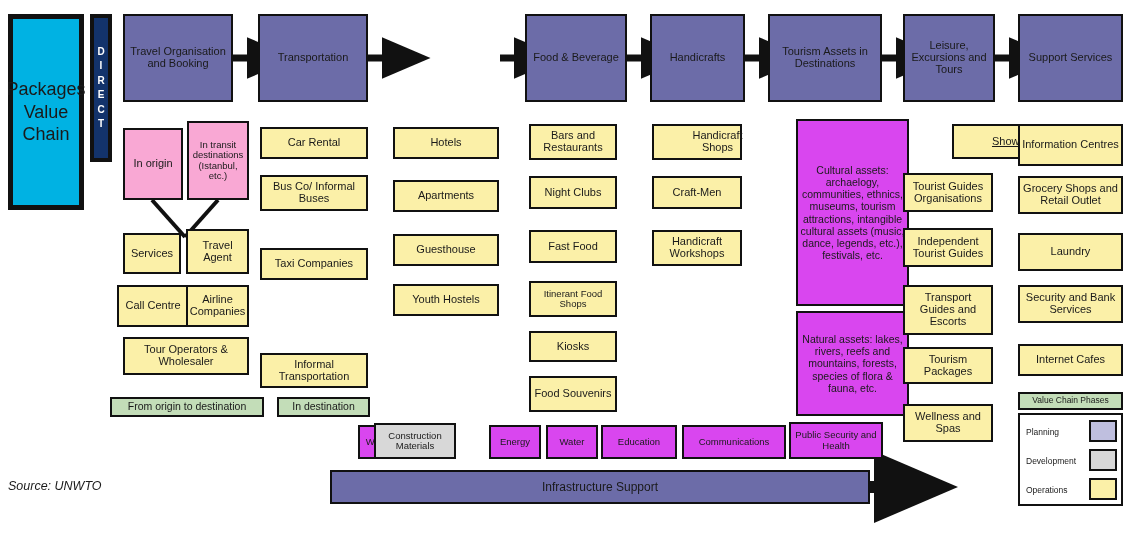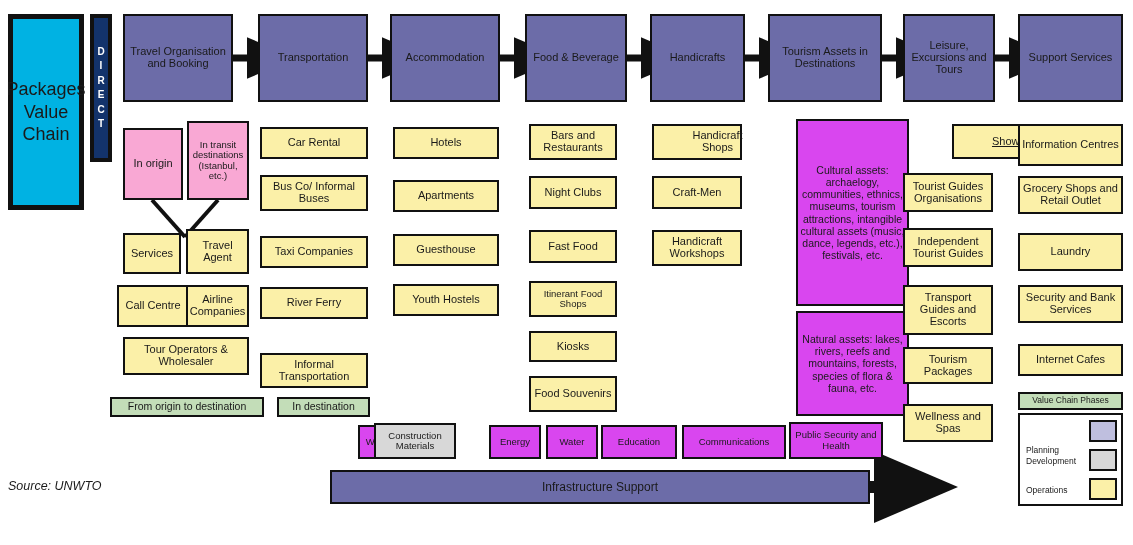--- a/index.html
+++ b/index.html
@@ -78,23 +78,20 @@
     <span>C</span>
     <span>T</span>
   </div>
 
   <div class="box hdr" style="left:123px;top:14px;width:110px;height:88px;">
       <span>Travel Organisation and Booking</span>
     </div>
   <div class="box hdr" style="left:258px;top:14px;width:110px;height:88px;">
       <span>Transportation</span>
     </div>
-  <div class="box hdr" style="left:390px;top:14px;width:110px;height:88px;">
-      <span>Accommodation</span>
-    </div>
   <div class="box hdr" style="left:525px;top:14px;width:102px;height:88px;">
       <span>Food &amp; Beverage</span>
     </div>
   <div class="box hdr" style="left:650px;top:14px;width:95px;height:88px;">
       <span>Handicrafts</span>
     </div>
   <div class="box hdr" style="left:768px;top:14px;width:114px;height:88px;">
       <span>Tourism Assets in Destinations</span>
     </div>
   <div class="box hdr" style="left:903px;top:14px;width:92px;height:88px;">
@@ -126,25 +123,22 @@
   <div class="box ops" style="left:123px;top:337px;width:126px;height:38px;">
       <span>Tour Operators &amp; Wholesaler</span>
     </div>
 
   <div class="box ops" style="left:260px;top:127px;width:108px;height:32px;">
       <span>Car Rental</span>
     </div>
   <div class="box ops" style="left:260px;top:175px;width:108px;height:36px;">
       <span>Bus Co/ Informal Buses</span>
     </div>
-  <div class="box ops" style="left:260px;top:236px;width:108px;height:32px;">
+  <div class="box ops" style="left:260px;top:248px;width:108px;height:32px;">
       <span>Taxi Companies</span>
-    </div>
-  <div class="box ops" style="left:260px;top:287px;width:108px;height:32px;">
-      <span>River Ferry</span>
     </div>
   <div class="box ops" style="left:260px;top:340px;width:108px;height:35px;margin-top:13px;">
       <span>Informal Transportation</span>
     </div>
 
   <div class="box ops" style="left:393px;top:127px;width:106px;height:32px;">
       <span>Hotels</span>
     </div>
   <div class="box ops" style="left:393px;top:180px;width:106px;height:32px;">
       <span>Apartments</span>
@@ -260,21 +254,21 @@
       <span>Infrastructure Support</span>
     </div>
 
   <div class="src" style="left:8px;top:479px;">Source: UNWTO</div>
 
   <div class="box phase" style="left:1018px;top:392px;width:105px;height:18px;font-size:8.5px;">
       <span>Value Chain Phases</span>
     </div>
   <div class="legendbox" style="left:1018px;top:413px;width:105px;height:93px;"></div>
 
-  <div class="legrow" style="left:1026px;top:439px;width:62px;height:22px;">
+  <div class="legrow" style="left:1026px;top:421px;width:62px;height:22px;">
     <span>Planning</span>
   </div>
   <div class="swatch" style="left:1089px;top:420px;width:28px;height:22px;background:#bfbfdf;"></div>
 
   <div class="legrow" style="left:1026px;top:450px;width:62px;height:22px;">
     <span>Development</span>
   </div>
   <div class="swatch" style="left:1089px;top:449px;width:28px;height:22px;background:#d8d8d8;"></div>
 
   <div class="legrow" style="left:1026px;top:479px;width:62px;height:22px;">

